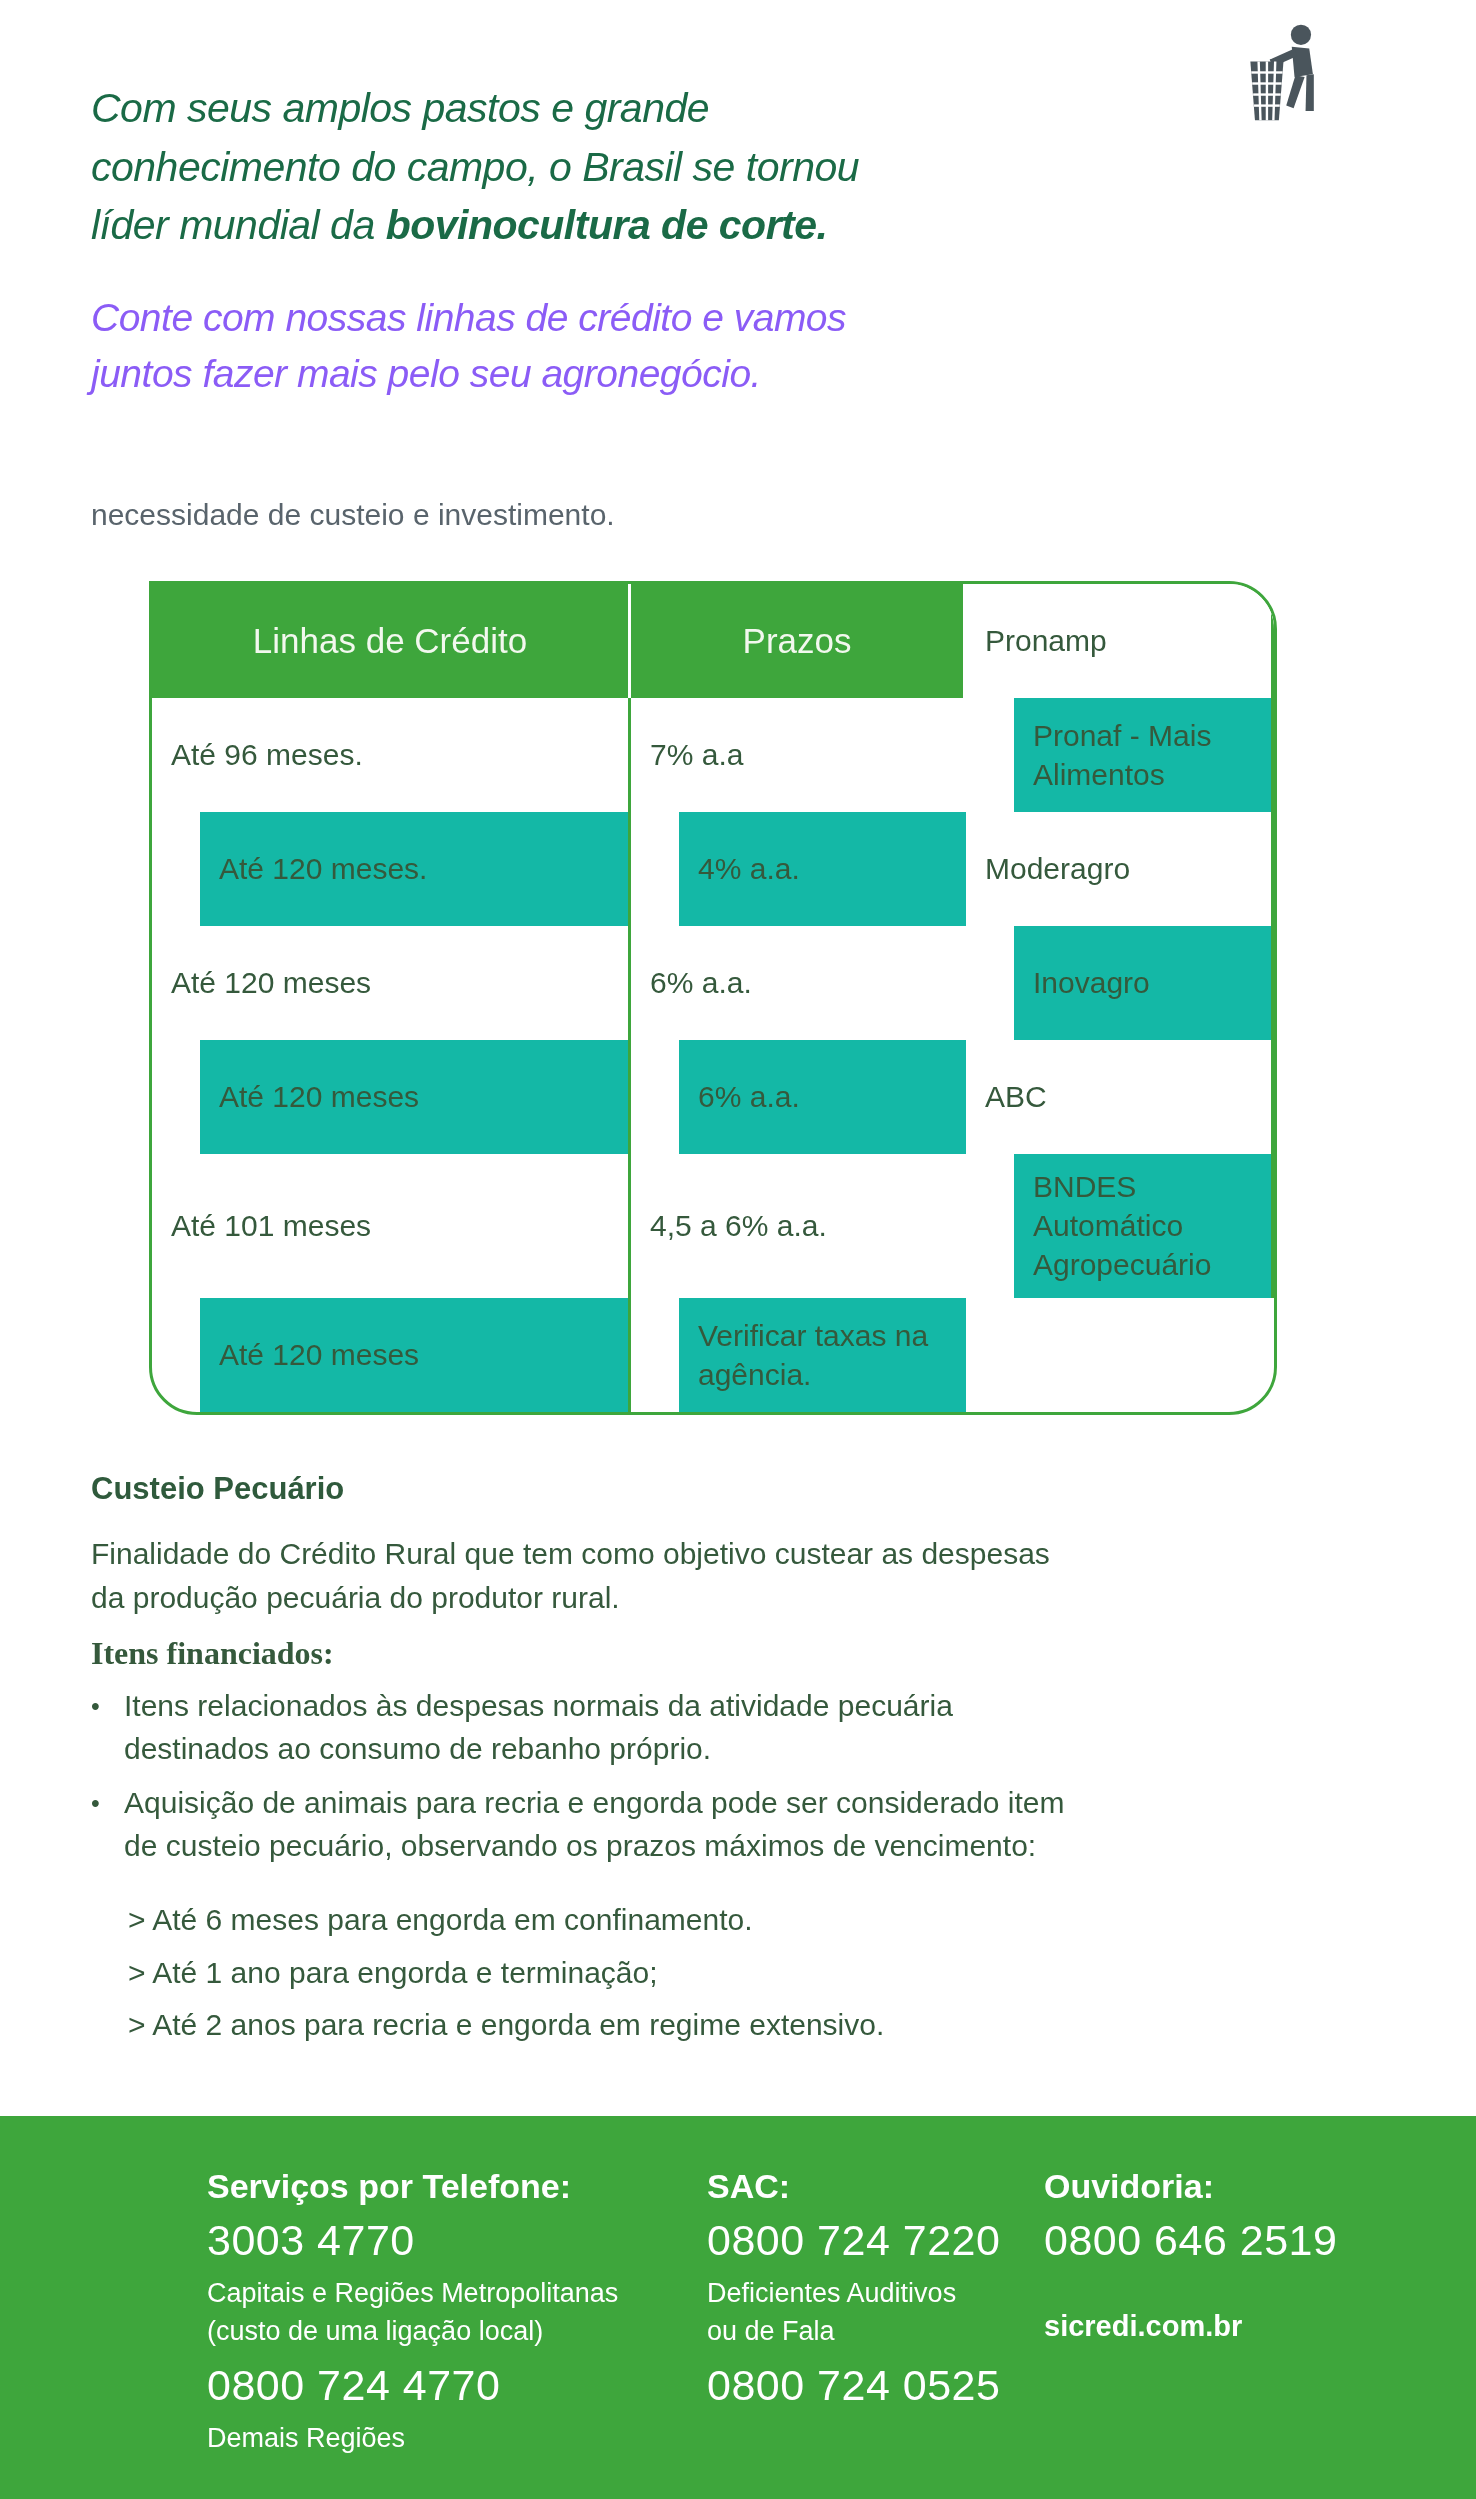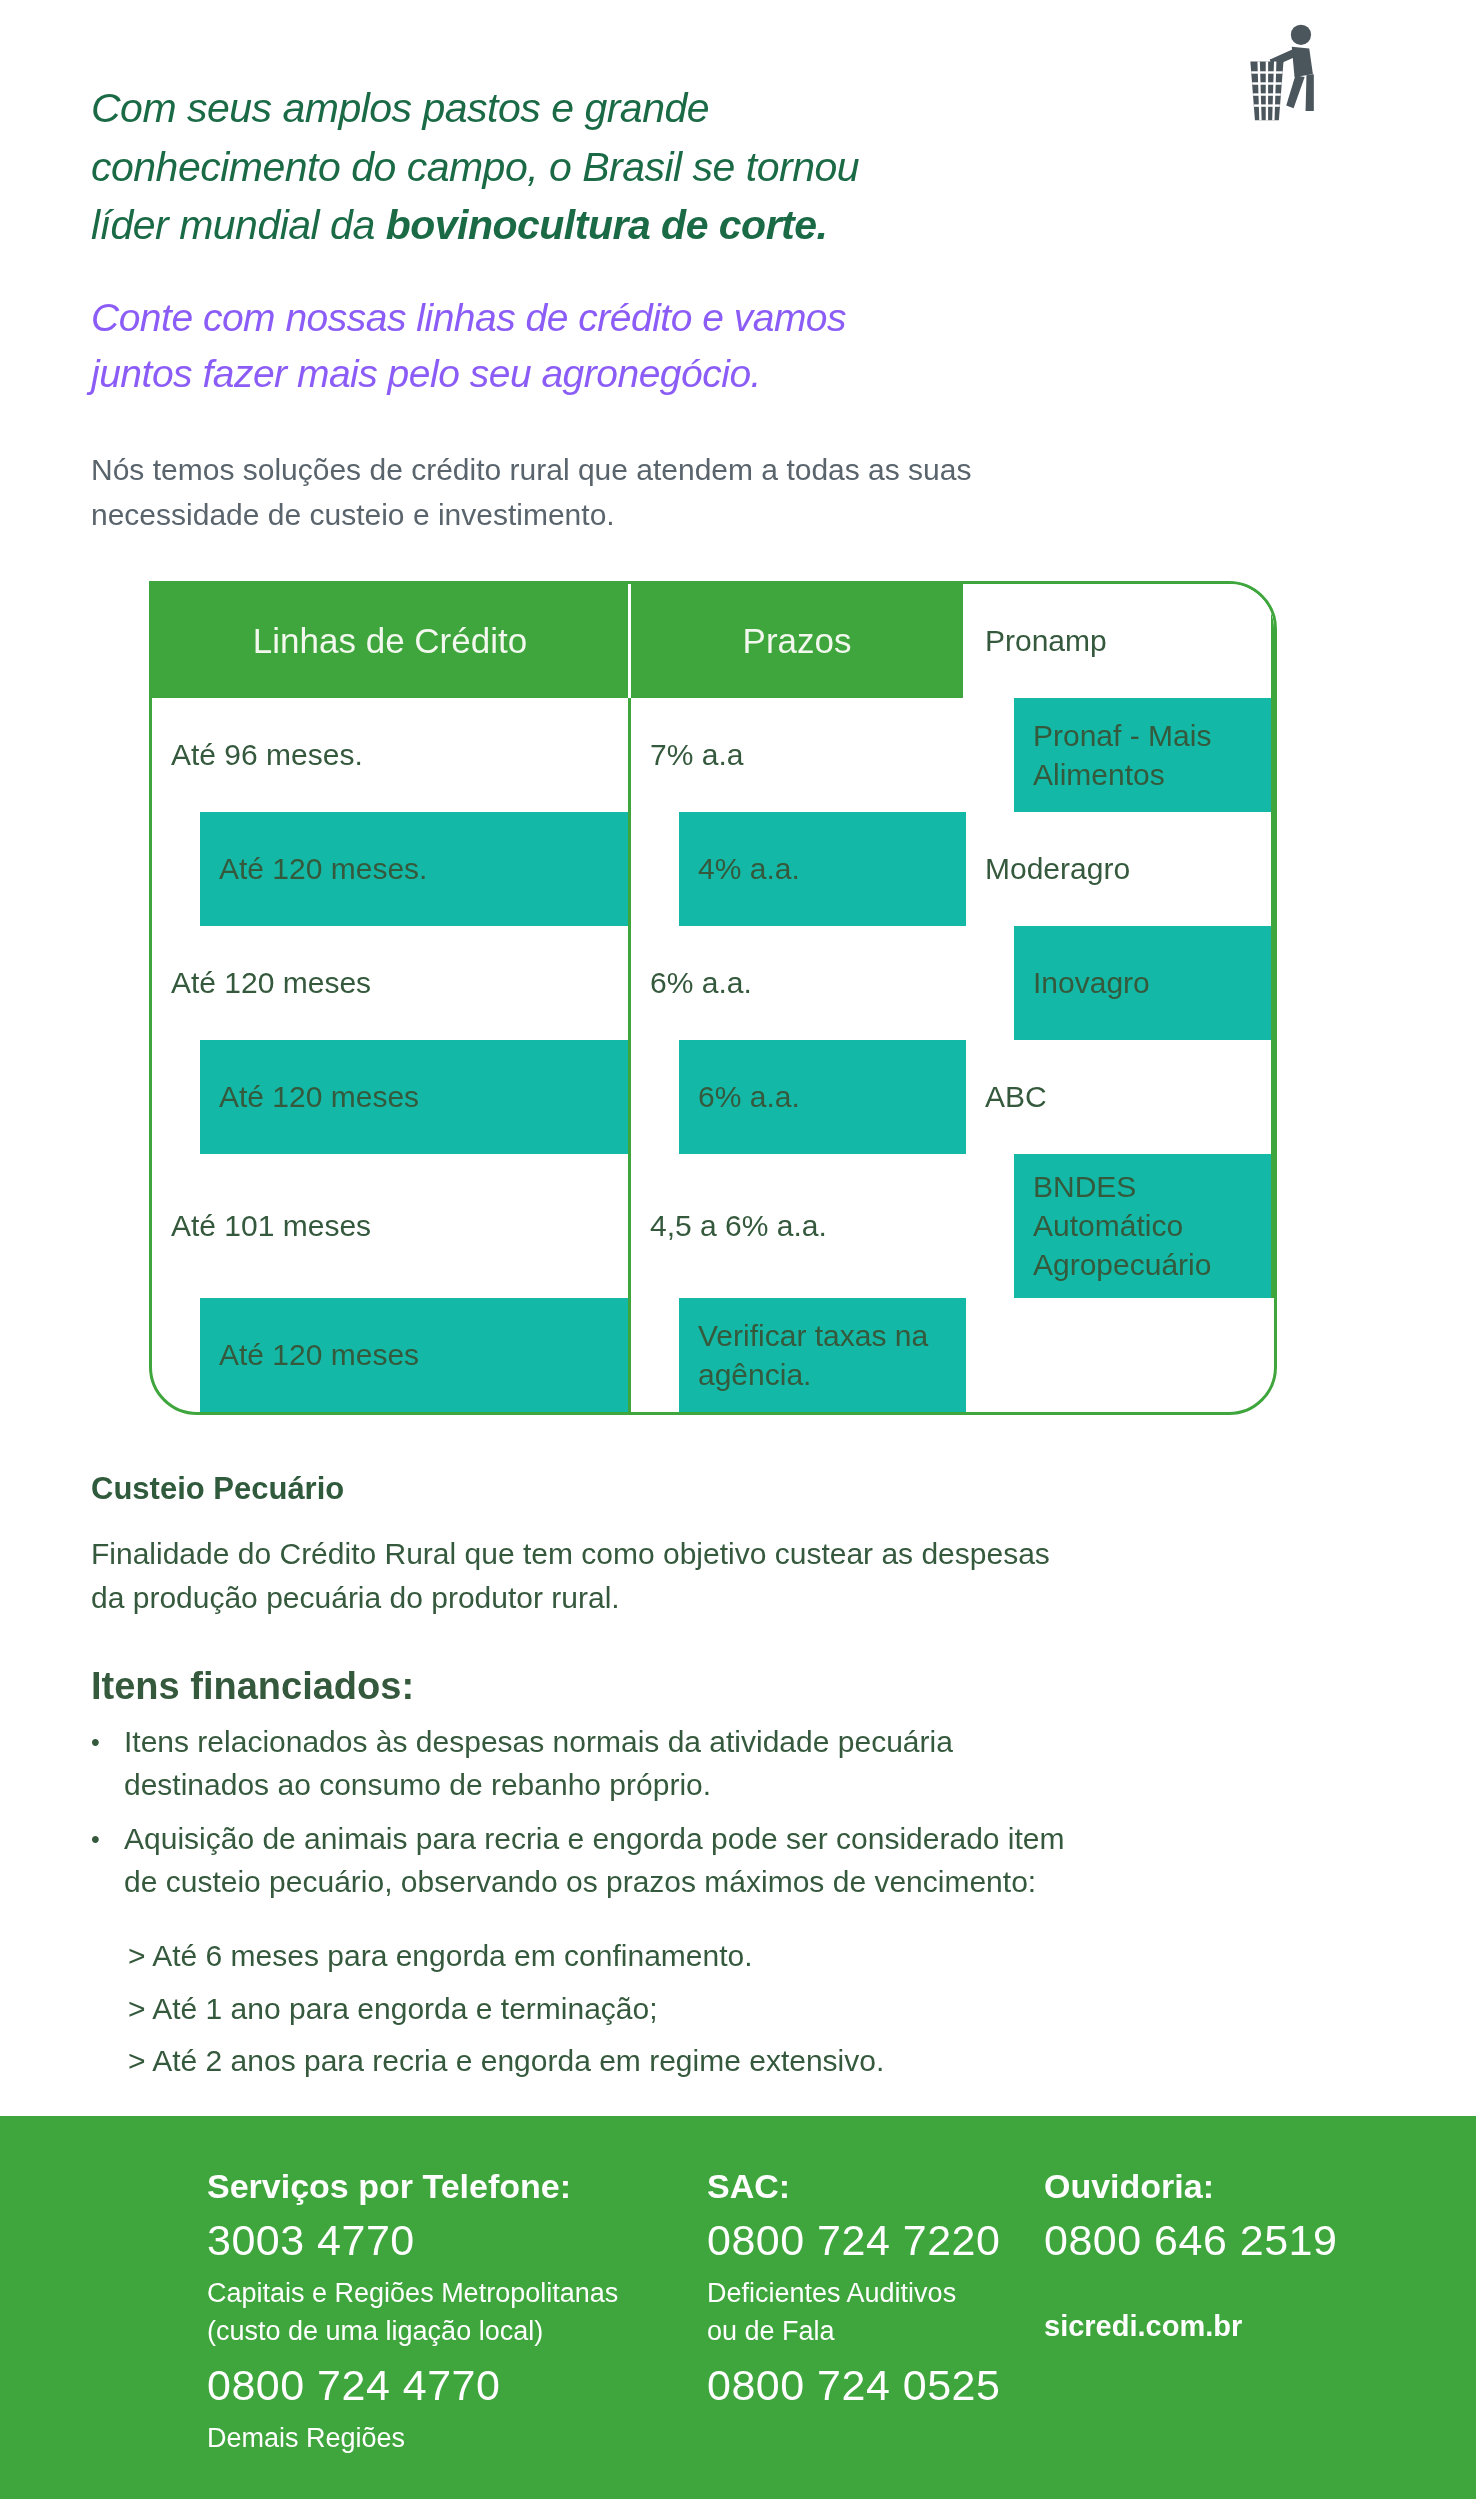--- a/index.html
+++ b/index.html
@@ -64,21 +64,21 @@
   .td.last { border-right:none; }
   .row-even { background:#ffffff; }
   .row-odd  { background:#14b8a6;margin-left:48px; }
 
   
   .custeio { margin:56px 91px 0 91px; color:#35593C; }
   .custeio h3 { font-size:31px; font-weight:bold; color:#2F5A3C; }
   .custeio .para {
     margin-top:25px; font-size:30px; line-height:1.48; white-space:pre-line;
   }
-  .custeio .itens-title { margin-top:44px; font-size:38px; font-weight:bold; }
+  .custeio .itens-title { margin-top:14px; font-size:32px; font-weight:bold;font-family:Liberation Serif, serif; }
   .bullet-list { margin-top:13.5px; list-style:none; }
   .bullet-item { display:flex; margin-top:11.5px; font-size:30px; line-height:1.42; }
   .bullet-marker { width:33px; flex:0 0 33px; text-align:left; color:#35593C; font-size:25px; padding-top:3.8px; }
   .bullet-text { white-space:pre-line; }
   .arrow-list { margin:27px 0 0 37px; list-style:none; }
   .arrow-item { font-size:30px; line-height:1.75; }
 
   
   .closing {
     margin:62px 91px 0 91px;
@@ -143,21 +143,21 @@
             <line x1="10" y1="66" x2="42" y2="66"></line>
             <line x1="11" y1="78" x2="41" y2="78"></line>
             <line x1="12" y1="90" x2="40" y2="90"></line>
           </g>
         </g>
       </svg>
     </div>
   </div>
 
   <p class="intro">
-    <span>Nós temos soluções de crédito rural que atendem a todas as suas</span><br>
+    <br>
     <span>necessidade de custeio e investimento.</span>
   </p>
 
   <div class="credit-table">
     <div class="th">Linhas de Crédito</div>
     <div class="th">Prazos</div>
 
     <div class="td row-even">Pronamp</div>
     <div class="td row-even">Até 96 meses.</div>
     <div class="td row-even last">7% a.a</div>

